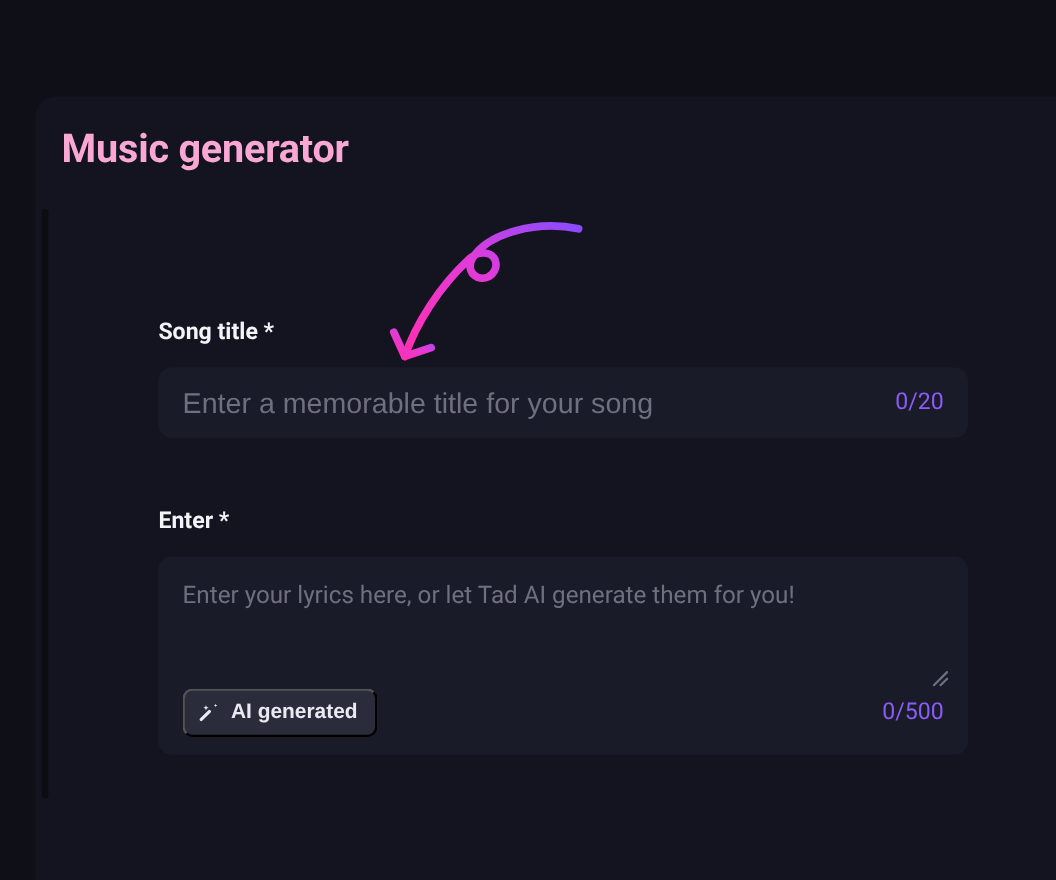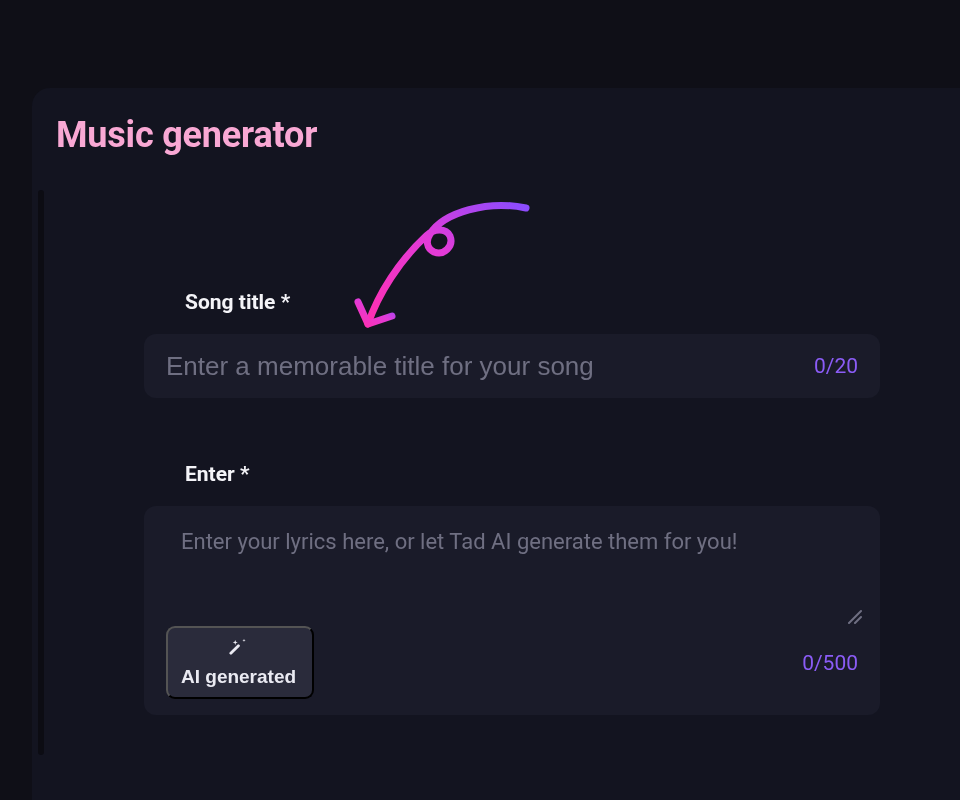--- a/index.html
+++ b/index.html
@@ -43,21 +43,20 @@
     background: #0c0c13;
   }
   .content {
     padding: 100px 64px 0 94px;
   }
   .field-label {
     font-size: 21px;
     font-weight: 700;
     color: #f4f4f8;
     margin-bottom: 20px;
-    margin-left: 41px;
   }
   .input-wrap {
     position: relative;
     background: #1a1b29;
     border-radius: 12px;
     display: flex;
     align-items: center;
     padding: 0 22px;
     height: 64px;
     margin-bottom: 64px;
@@ -90,21 +89,20 @@
     width: 100%;
     background: transparent;
     border: none;
     outline: none;
     resize: none;
     font-size: 22px;
     line-height: 1.45;
     color: #bef264;
     height: 82px;
     font-family: inherit;
-    margin-left: 15px;
   }
   .textarea-el::placeholder {
     color: #6f6f82;
   }
   .resize-grip {
     position: absolute;
     right: 18px;
     top: 102px;
     color: #6f6f82;
   }
@@ -118,21 +116,20 @@
     display: inline-flex;
     align-items: center;
     gap: 9px;
     background: #2a2b3b;
     border-radius: 9px;
     padding: 9px 16px 9px 13px;
     font-size: 19px;
     font-weight: 700;
     color: #eaeaf2;
     cursor: pointer;
-    flex-direction: column;
   }
   .ai-chip svg { display: block; }
   .arrow-annotation {
     position: absolute;
     left: 348px;
     top: 194px;
     pointer-events: none;
   }
 </style>
 </head>

